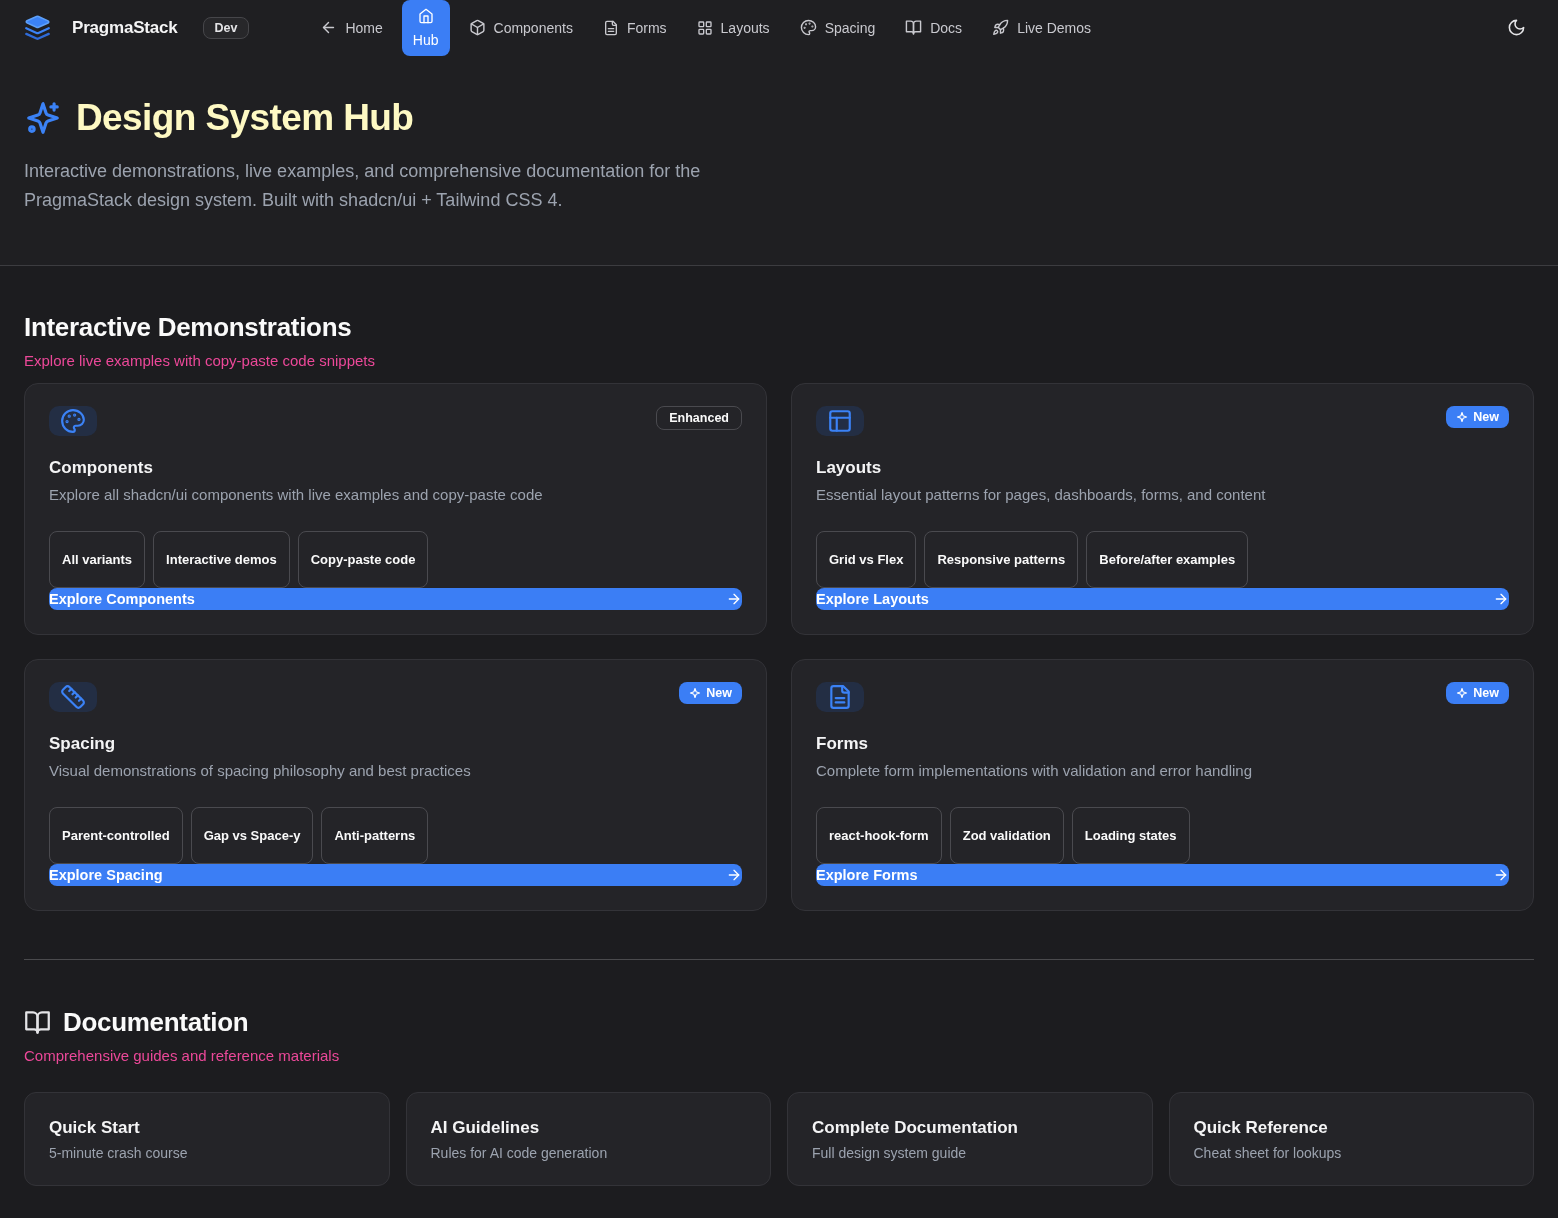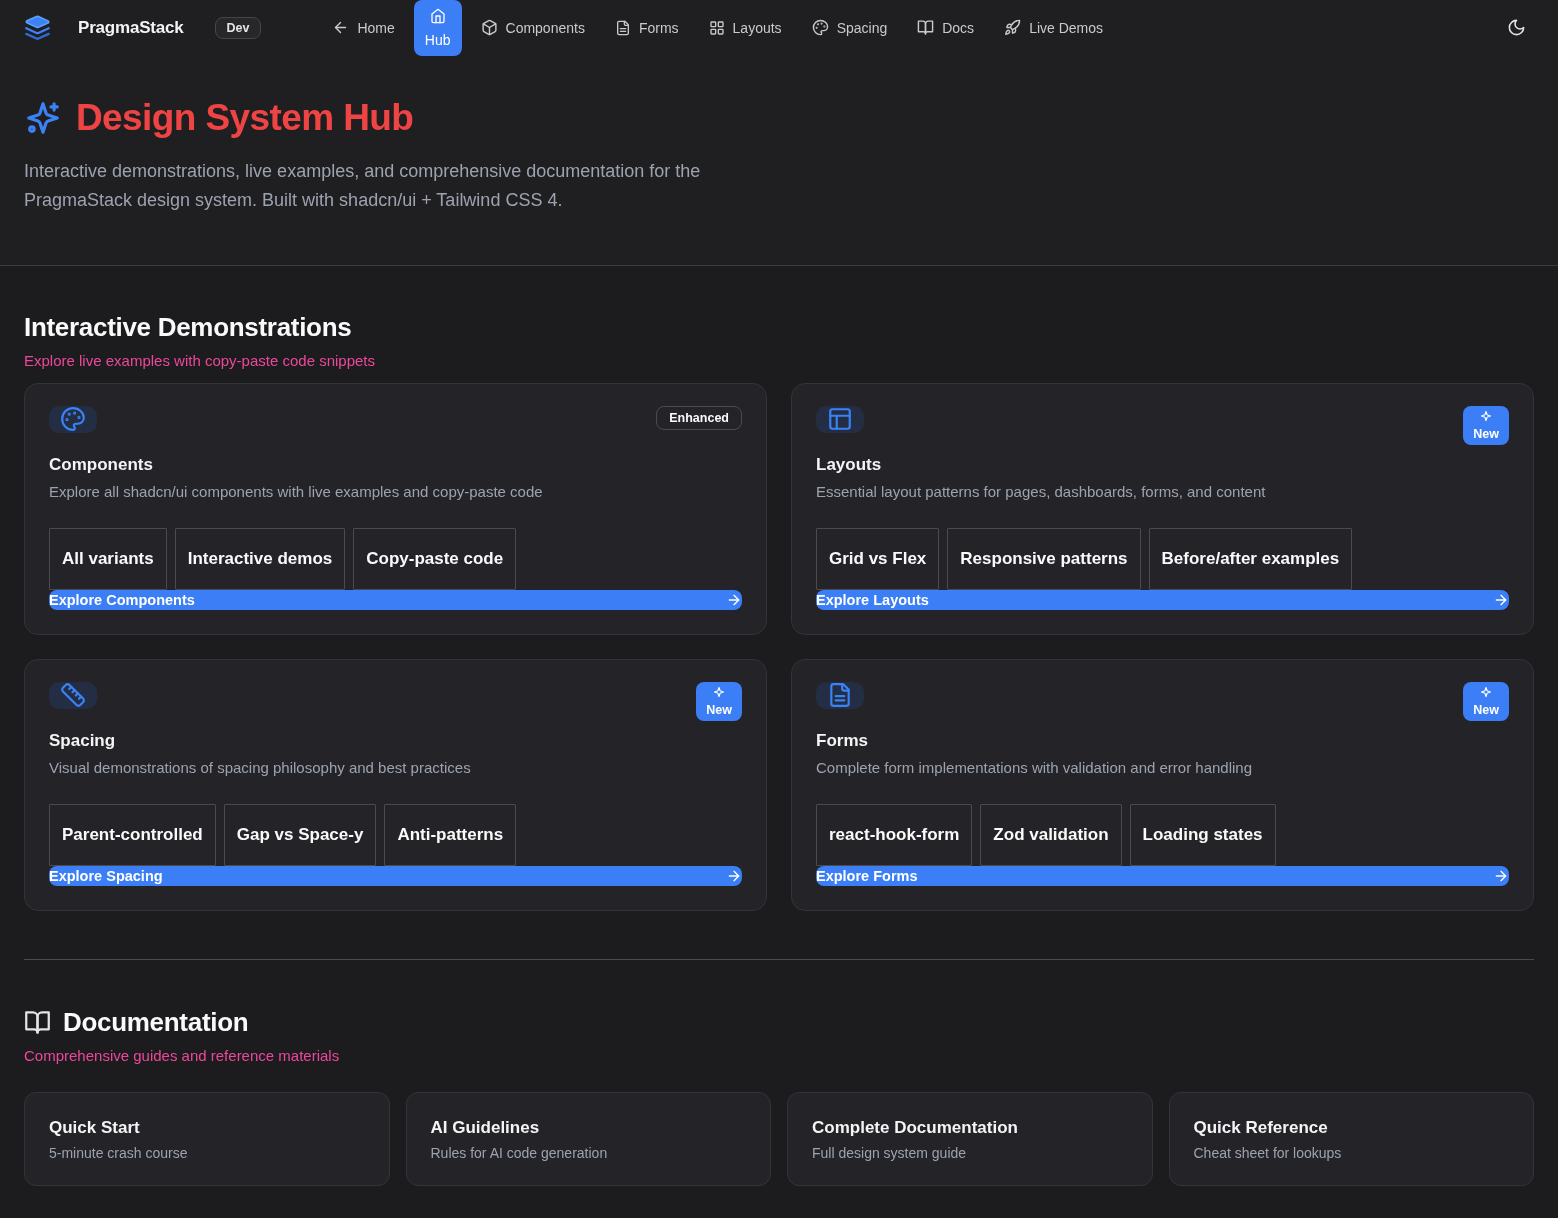--- a/index.html
+++ b/index.html
@@ -10,21 +10,21 @@
     color:#f4f4f5;
     -webkit-font-smoothing:antialiased;
   }
   .ic { display:block; }
 
   
   .topbar {
     height:55px; background:#1f1f22;
     display:flex; align-items:center; padding:0 24px;
   }
-  .brand { display:flex; align-items:center; gap:27px; cursor:pointer; }
+  .brand { display:flex; align-items:center; gap:21px; cursor:pointer; }
   .brand-name { font-size:17px; font-weight:700; letter-spacing:-0.2px; }
   .dev-badge {
     margin-left:4px; font-size:12.5px; font-weight:600; color:#e4e4e7;
     border:1px solid #46464a; background:#27272a;
     padding:3px 11px; border-radius:8px;
   }
   .nav { display:flex; align-items:center; gap:8px; margin-left:60px; }
   .nav-item {
     display:flex; align-items:center; gap:8px;
     color:#c9c9cf; font-size:14px; font-weight:500;
@@ -33,21 +33,21 @@
   .nav-item.active { background:#3b7ef5; color:#ffffff;flex-direction:column; }
   .theme-btn {
     margin-left:auto; width:36px; height:36px; border:none; background:transparent;
     color:#e4e4e7; display:flex; align-items:center; justify-content:center;
     border-radius:8px; cursor:pointer;
   }
 
   
   .hero { background:#1f1f22; padding:42px 24px 0; height:210px; }
   .hero-title-row { display:flex; align-items:center; gap:14px; }
-  .hero-title { font-size:37px; font-weight:700; letter-spacing:-0.6px; color:#ef4444; }
+  .hero-title { font-size:37px; font-weight:700; letter-spacing:-0.6px; color:#fef9c3; }
   .hero-desc {
     margin-top:18px; font-size:18px; line-height:28.5px; color:#9ca3af;
     max-width:760px;
   }
   .divider-full { border:none; border-top:1px solid #3c3c40; height:0; }
 
   
   .main { padding:0 24px; }
   .section-head { margin-top:46px; }
   .section-title { font-size:26px; font-weight:700; letter-spacing:-0.3px; color:#fafafa;
@@ -70,28 +70,28 @@
   }
   .badge-outline {
     position:absolute; top:22px; right:24px;
     font-size:12.5px; font-weight:600; color:#fafafa;
     border:1px solid #4a4a4f; padding:4px 12px; border-radius:8px;
   }
   .badge-filled {
     position:absolute; top:22px; right:24px;
     display:flex; align-items:center; gap:5px;
     font-size:12.5px; font-weight:600; color:#ffffff;
-    background:#3b7ef5; padding:4px 10px; border-radius:8px;flex-direction:column;
+    background:#3b7ef5; padding:4px 10px; border-radius:8px;
   }
   .card-title { margin-top:22px; font-size:17px; font-weight:700; color:#f4f4f5; }
   .card-desc { margin-top:8px; font-size:15px; color:#9ca3af; }
   .tag-row { margin-top:28px; display:flex; gap:8px; }
   .tag {
-    font-size:17px; font-weight:600; color:#fafafa;
-    border:1px solid #4a4a4f; padding:20px 12px; border-radius:1px; white-space:nowrap;
+    font-size:13px; font-weight:600; color:#fafafa;
+    border:1px solid #4a4a4f; padding:20px 12px; border-radius:8px; white-space:nowrap;
   }
   .cta-btn {
     margin-top:auto; width:100%; height:36px; border:none; border-radius:8px;
     background:#3b7ef5; color:#ffffff; font-family:inherit;
     font-size:14.5px; font-weight:600; cursor:pointer;
     display:flex; align-items:center; justify-content:space-between; gap:9px;
   }
 
   .divider-inset { border:none; border-top:1px solid #4a4a4d; height:0; margin-top:48px; }
 

